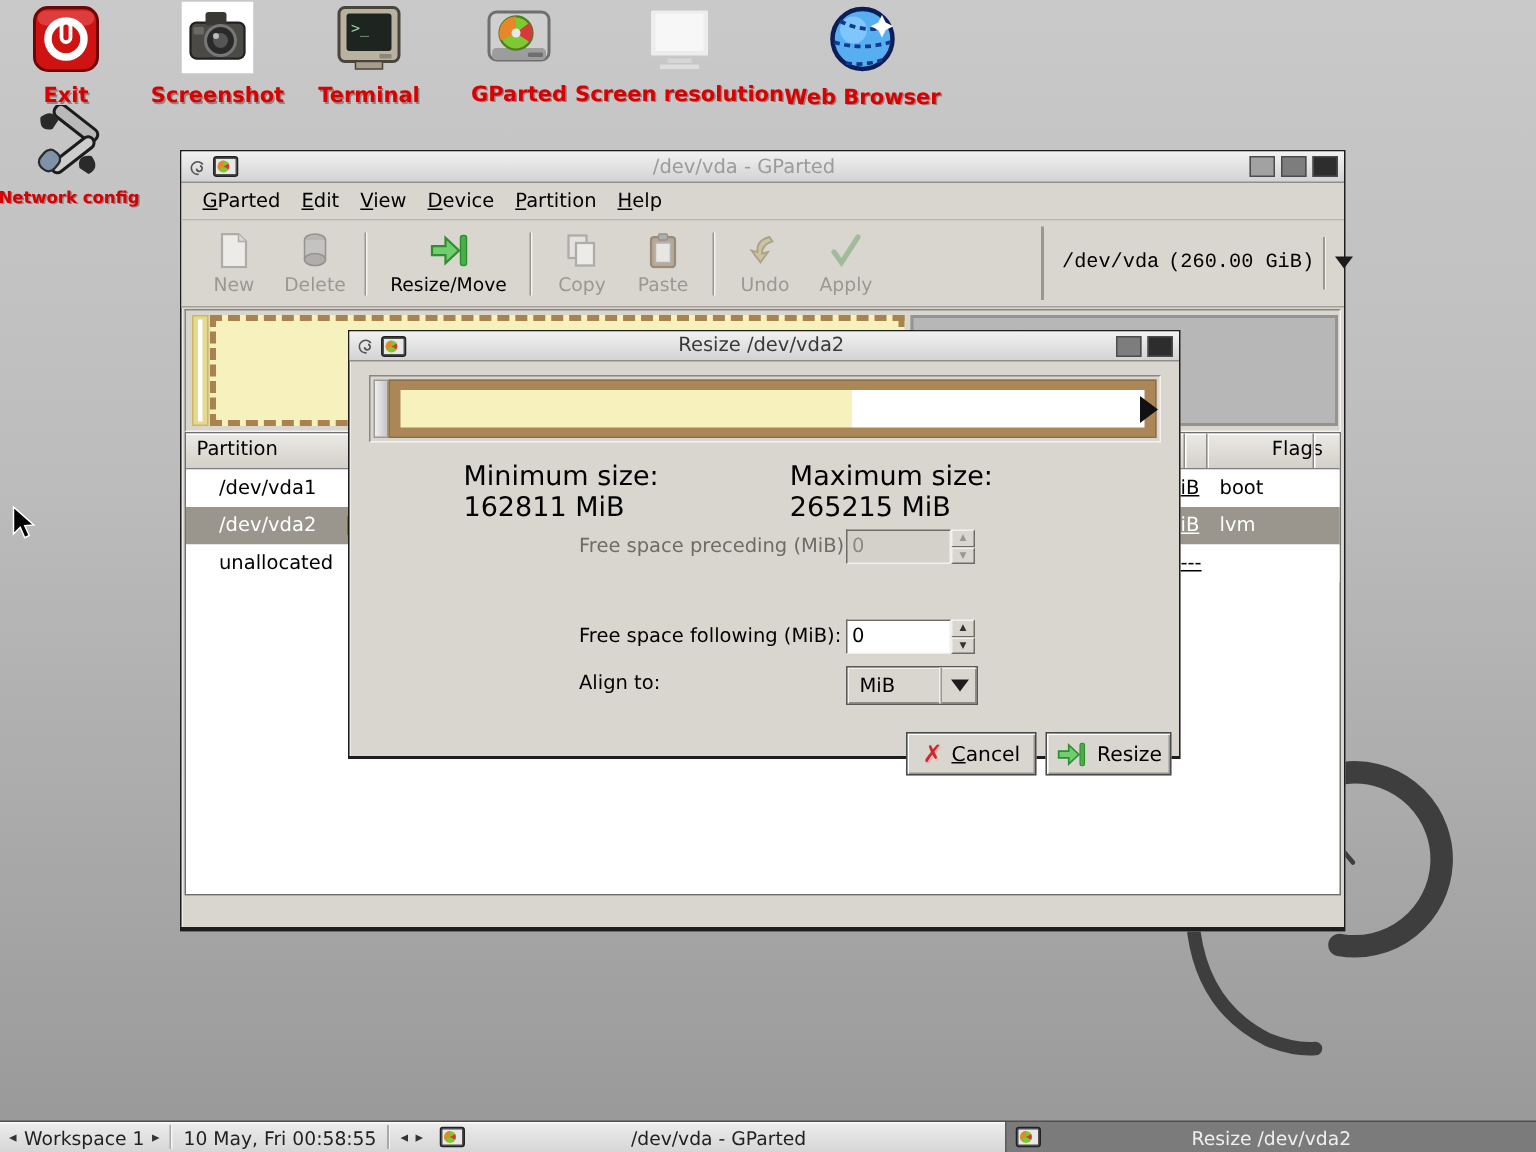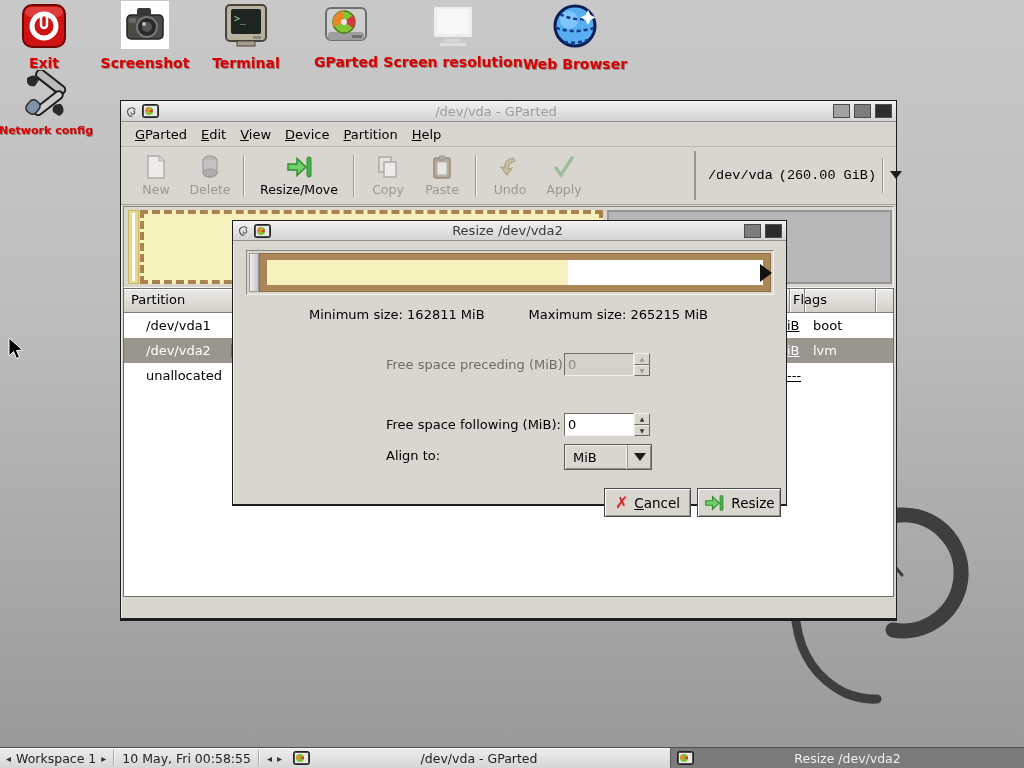--- a/index.html
+++ b/index.html
@@ -59,21 +59,21 @@
   .p-vda1 { left:4px; width:11px; background:#e6d88e; border:1px solid #c9b967; }
   .p-vda1 .free { position:absolute; left:3px; right:3px; top:2px; bottom:2px; background:#fff; }
   .p-vda2 { left:16px; width:463px; background:#f6f1bd; border:4px dashed #a8834e; }
   .p-unalloc { left:483px; width:285px; background:#b7b7b7; border:2px solid #949494; }
   
   .tablewrap { position:absolute; left:2px; right:2px; top:187px; bottom:21px;
     background:#fff; border:1px solid #6f6f6f; }
   .thead { position:relative; height:24px; background:linear-gradient(180deg,#eceae5,#d3d0c9);
     border-bottom:1px solid #7d7d7d; box-shadow:inset 0 1px 0 #fff; font-size:13px; }
   .thead .hP { position:absolute; left:7px; top:3px; }
-  .thead .hF { position:absolute; left:669px; width:70px; top:3px; text-align:left; }
+  .thead .hF { position:absolute; left:688px; width:70px; top:3px; text-align:right; }
   .hdiv { position:absolute; top:0; bottom:0; width:1px; background:#8d8a84; box-shadow:1px 0 0 #fff; }
   .trow { position:relative; height:25px; line-height:25px; font-size:13px; background:#fff; }
   .trow .pname { padding-left:22px; }
   .trow .frag { position:absolute; left:663px; top:0;text-decoration:underline; }
   .trow .flg  { position:absolute; left:689px; top:0; }
   .trow.sel { background:#9a968e; color:#fff; }
   .swatch { position:absolute; left:107px; top:6px; width:5px; height:13px;
     background:#f6f1bd; border:1px solid #7a6a3a; }
   
   .statusbar { position:absolute; left:2px; right:2px; bottom:1px; height:20px;
@@ -88,21 +88,21 @@
     background:#d9d6d0; border:1px solid; border-color:#8a877f #f4f2ee #f4f2ee #8a877f;
     display:flex; padding:2px; }
   .rs-grip { width:10px; background:linear-gradient(90deg,#efefef,#c6c6c6); border:1px solid #9a9a9a; }
   .rs-frame { flex:1; position:relative; background:#ab8758; border:1px solid #8d6f45; }
   .rs-used { position:absolute; left:7px; top:6px; bottom:6px; width:59%; background:#f6f1bd; }
   .rs-free { position:absolute; left:calc(59% + 7px); right:7px; top:6px; bottom:6px; background:#fff; }
   .rs-arrow { position:absolute; right:-2px; top:50%; transform:translateY(-50%);
     width:0; height:0; border-top:9px solid transparent; border-bottom:9px solid transparent;
     border-left:12px solid #111; }
   .minmax { position:absolute; left:76px; right:78px; top:66px; display:flex;
-    justify-content:space-between; font-size:13px;gap:40px; }
+    justify-content:space-between; font-size:18px;gap:40px; }
   .drow { position:absolute; height:24px; }
   .drow .dlabel { position:absolute; left:153px; top:4px; font-size:13px; white-space:nowrap; }
   .spinbox { position:absolute; left:331px; top:0; display:flex; height:23px; }
   .spinbox input { width:70px; height:23px; border:1px solid; border-color:#6f6c66 #f2f0ec #f2f0ec #6f6c66;
     background:#fff; font:13px "DejaVu Sans",sans-serif; padding-left:3px; }
   .spinbox.off input { background:#d4d1ca; color:#8d8a84; }
   .spincol { width:16px; display:flex; flex-direction:column; }
   .spincol .sb { flex:1; background:#d9d6d0; border:1px solid; border-color:#f2f0ec #6f6c66 #6f6c66 #f2f0ec;
     font-size:6px; line-height:9px; text-align:center; color:#333; }
   .spinbox.off .sb { color:#9a978f; }

